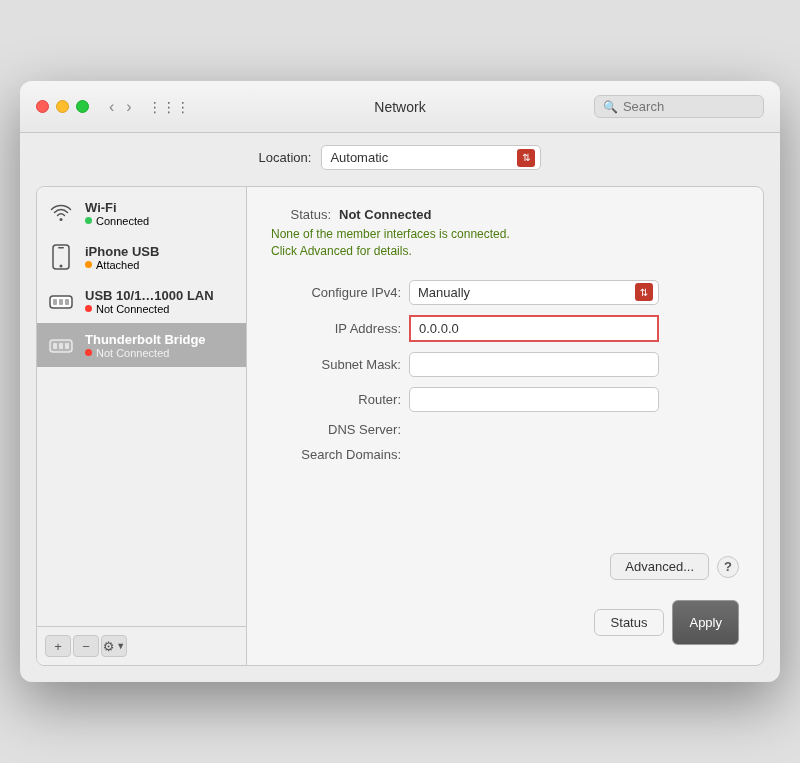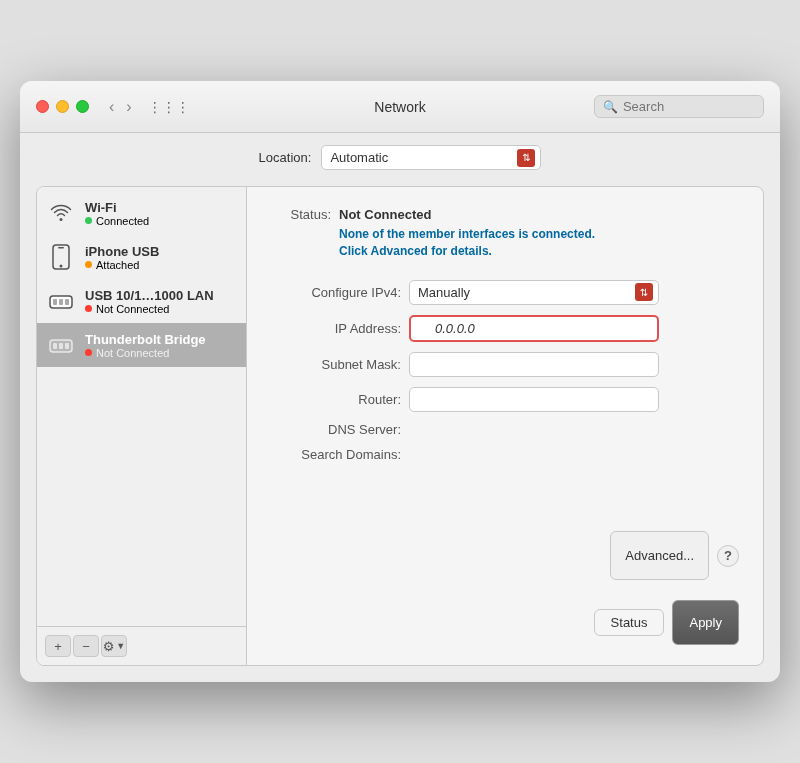--- a/index.html
+++ b/index.html
@@ -242,24 +242,22 @@
       min-width: 60px;
       text-align: right;
     }
     .status-value {
       font-size: 13px;
       font-weight: 700;
       color: #333;
     }
     .status-desc {
       font-size: 12px;
-      color: #0369a1;
-      margin-left: 68px;
+      color: #4d7c0f;
       line-height: 1.4;
-      font-weight: bold;
     }
     .form-section {
       display: flex;
       flex-direction: column;
       gap: 10px;
     }
     .form-row {
       display: flex;
       align-items: center;
       gap: 8px;
@@ -283,27 +281,26 @@
       border-radius: 5px;
       padding: 4px 28px 4px 8px;
       font-size: 13px;
       color: #333;
       width: 250px;
       cursor: pointer;
     }
     .form-input {
       background: white;
       border: 2px solid #e05252;
-      border-radius: 5px;
-      padding: 4px 24px;
+      border-radius: 0;
+      padding: 4px 8px;
       font-size: 13px;
       color: #333;
       width: 250px;
       outline: none;
-      font-style: italic;
     }
     .form-input-plain {
       background: white;
       border: 1px solid #c8c8c8;
       border-radius: 5px;
       padding: 4px 8px;
       font-size: 13px;
       color: #333;
       width: 250px;
       outline: none;
@@ -341,21 +338,21 @@
     .btn {
       padding: 5px 16px;
       border-radius: 6px;
       font-size: 13px;
       cursor: pointer;
       border: 1px solid #c8c8c8;
       background: #f5f5f5;
       color: #333;
     }
     .btn-advanced {
-      padding: 16px 14px;
+      padding: 5px 14px;
       border-radius: 6px;
       font-size: 13px;
       cursor: pointer;
       border: 1px solid #c8c8c8;
       background: #f0f0f0;
       color: #333;
     }
     .btn-help {
       width: 22px;
       height: 22px;

